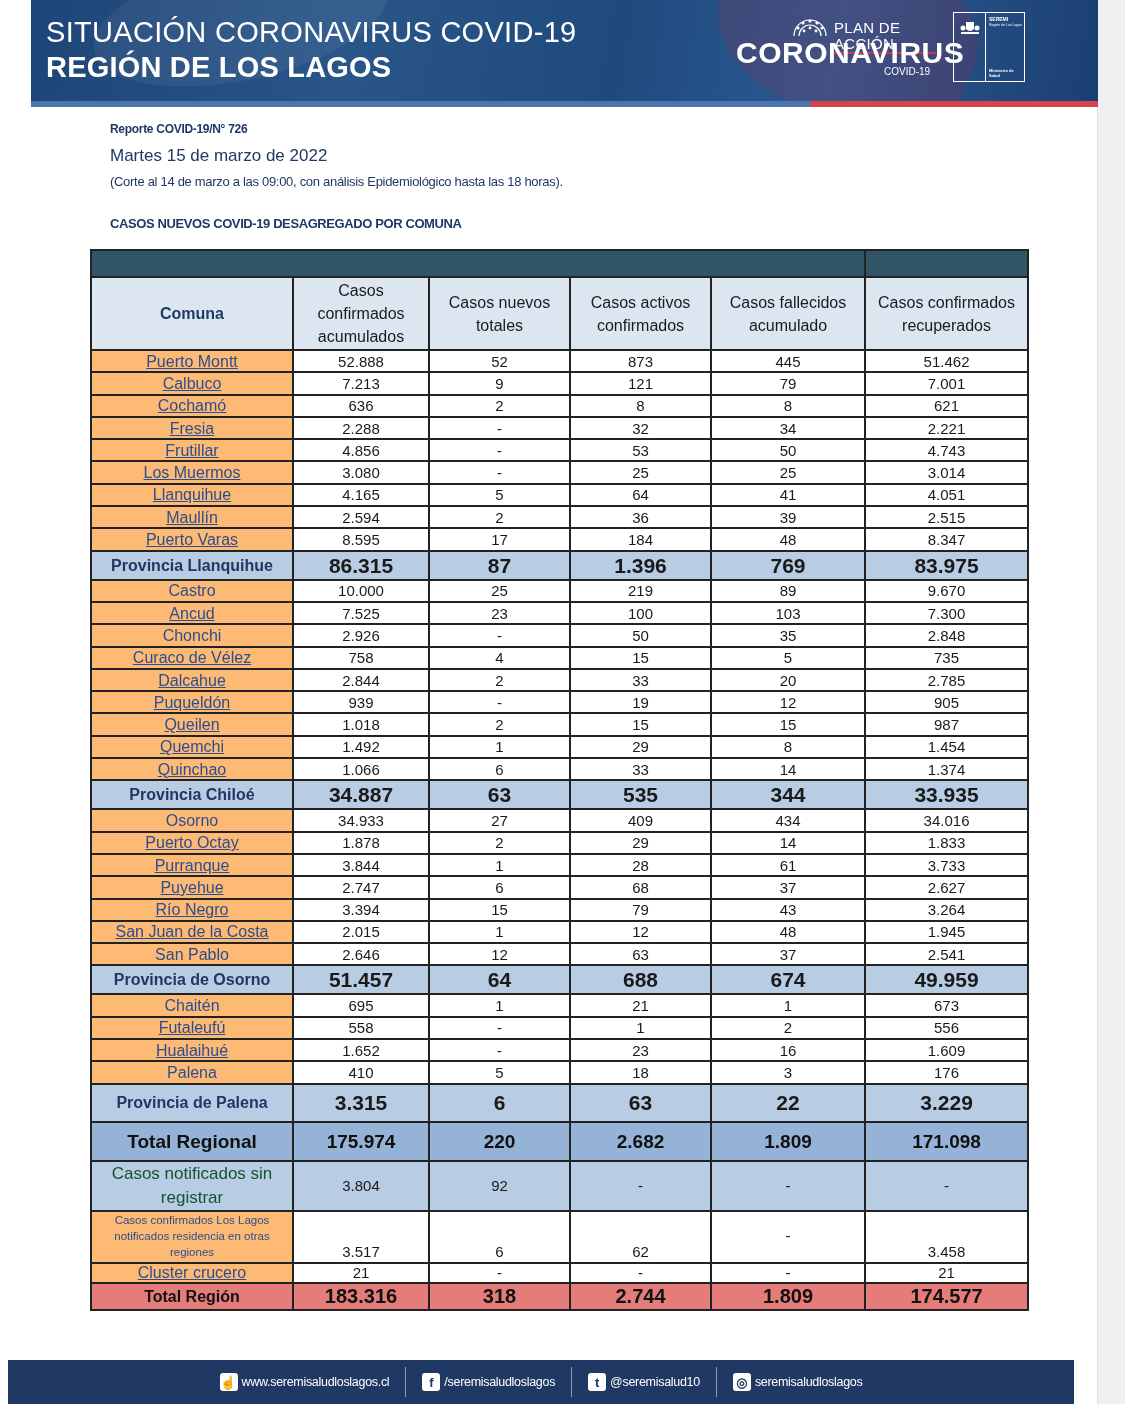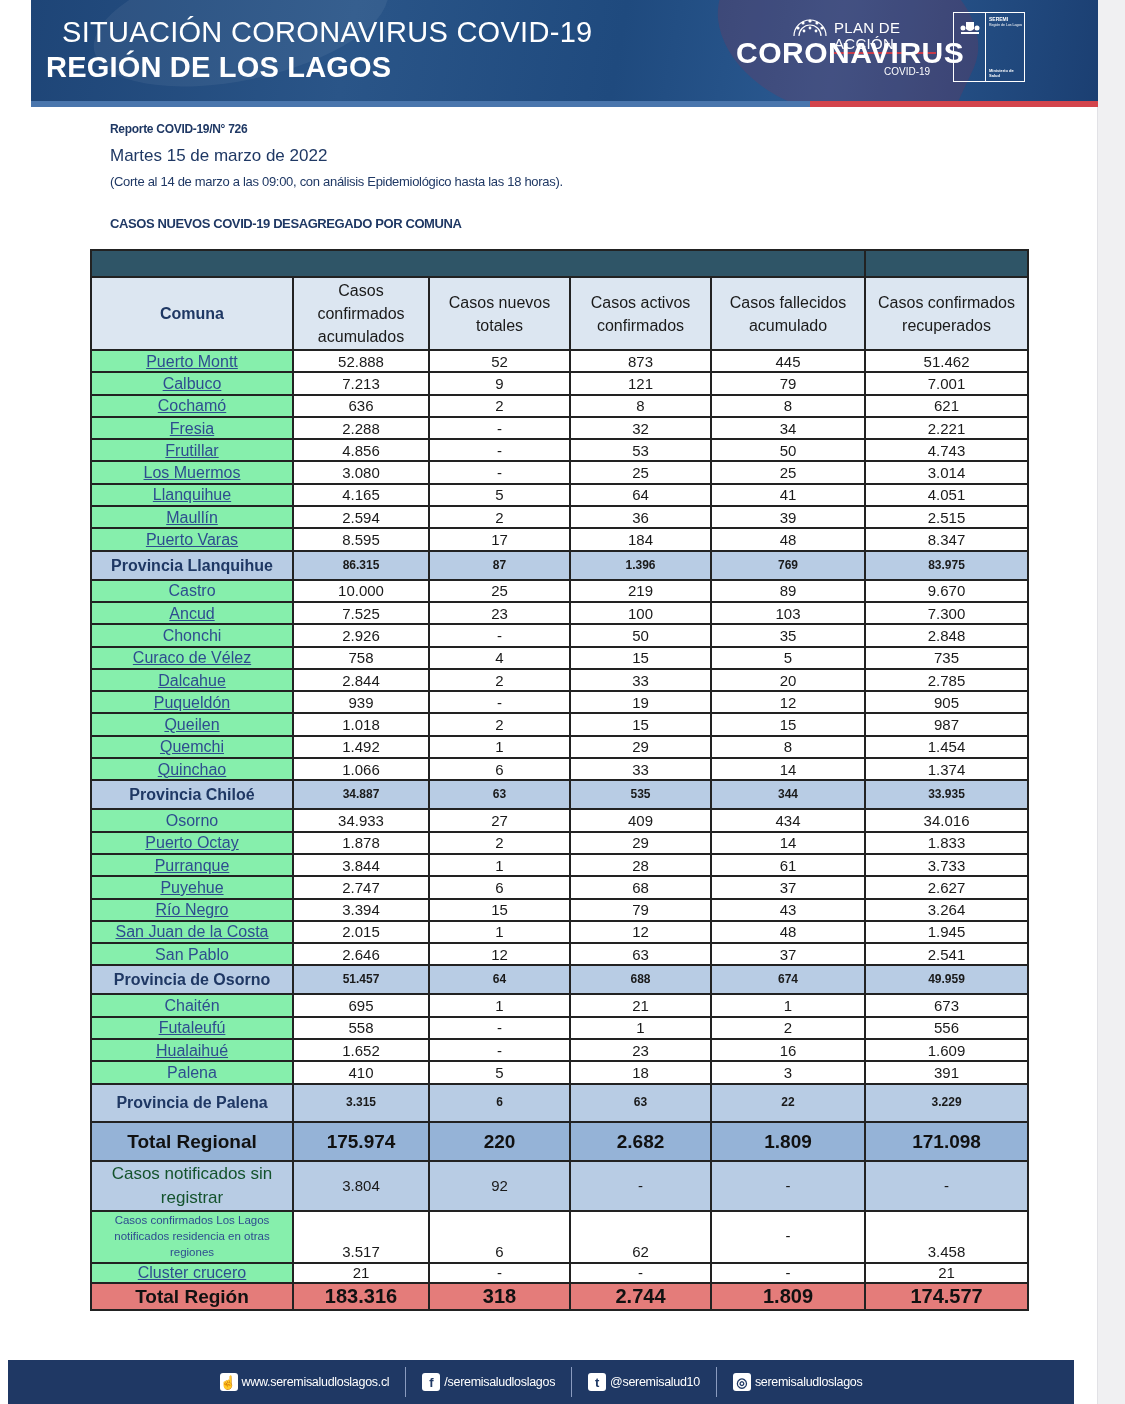--- a/index.html
+++ b/index.html
@@ -11,21 +11,21 @@
   .banner { position: absolute; left: 31px; top: 0; width: 1067px; height: 101px;
     background: linear-gradient(100deg, #1e4577 0%, #2a5588 30%, #1f4a7e 55%, #2b5a92 75%, #1b3f72 100%);
     overflow: hidden; }
   .banner::before { content: ""; position: absolute; left: 60px; top: -40px; width: 300px; height: 120px;
     background: rgba(255,255,255,0.06); transform: rotate(-12deg); border-radius: 50%; }
   .banner::after { content: ""; position: absolute; right: 120px; top: -60px; width: 260px; height: 180px;
     background: rgba(180,40,60,0.18); transform: rotate(25deg); border-radius: 40%; }
   .banner-stripe { position: absolute; left: 31px; top: 101px; width: 1067px; height: 6px;
     background: linear-gradient(90deg, #4a76ad 0%, #4a76ad 73%, #d3444c 73%, #d3444c 100%); }
 
-  .banner-title1 { position: absolute; left: 62px; top: 16px; color: #ffffff; font-size: 29px; font-weight: 400; letter-spacing: 0.3px; z-index: 2; }
+  .banner-title1 { position: absolute; left: 46px; top: 16px; color: #ffffff; font-size: 29px; font-weight: 400; letter-spacing: 0.3px; z-index: 2; }
   .banner-title2 { position: absolute; left: 46px; top: 51px; color: #ffffff; font-size: 29px; font-weight: 700; letter-spacing: 0.2px; z-index: 2; }
 
   .plan-block { position: absolute; left: 736px; top: 14px; width: 200px; height: 70px; z-index: 2; color: #fff; }
   .plan-icon { position: absolute; left: 56px; top: 2px; width: 36px; height: 22px; }
   .plan-label { position: absolute; left: 98px; top: 6px; font-size: 15px; color: #ffffff; letter-spacing: 0.3px; border-bottom: 2px solid #c73a48; padding-bottom: 0; line-height: 16px; }
   .plan-big { position: absolute; left: 0; top: 22px; font-size: 30px; font-weight: 700; color: #ffffff; letter-spacing: 0.5px; }
   .plan-small { position: absolute; left: 148px; top: 52px; font-size: 10px; color: #ffffff; }
 
   .gov-logo { position: absolute; left: 953px; top: 12px; width: 72px; height: 70px; border: 1px solid #ffffff; z-index: 2; }
   .gov-logo .divider { position: absolute; left: 31px; top: 0; width: 1px; height: 100%; background: #fff; }
@@ -38,36 +38,36 @@
   .report-date { position: absolute; left: 110px; top: 146px; font-size: 17px; color: #1f3864; }
   .report-note { position: absolute; left: 110px; top: 174px; font-size: 13px; color: #1f3864; letter-spacing: -0.3px; }
   .section-title { position: absolute; left: 110px; top: 216px; font-size: 13px; font-weight: 700; color: #1f3864; letter-spacing: -0.4px; }
 
   .table-wrap { position: absolute; left: 90px; top: 249px; width: 937px; }
   table { border-collapse: collapse; width: 937px; table-layout: fixed; }
   td, th { border: 2px solid #222; text-align: center; vertical-align: middle; font-family: "Liberation Sans", sans-serif; color: #1a1a1a; font-size: 15px; padding: 0; line-height: 17px; }
   .top-band td { background: #2f5567; height: 27px; }
   .head-row th { background: #dce6f1; font-weight: 400; font-size: 16px; color: #1a1a1a; height: 73px; line-height: 23px; }
   .head-row th.comuna-head { color: #1f3864; font-weight: 700; }
-  td.name { background: #86efac; color: #2e4d8f; font-size: 16px; text-decoration: underline; text-decoration-color: #2e4d8f; text-underline-offset: 1px; }
+  td.name { background: #fdba74; color: #2e4d8f; font-size: 16px; text-decoration: underline; text-decoration-color: #2e4d8f; text-underline-offset: 1px; }
   td.name.plain { text-decoration: none; }
   tr.data td { height: 22.3px; }
-  tr.prov td { background: #b8cce4; font-weight: 700; font-size: 12px; height: 29px; }
+  tr.prov td { background: #b8cce4; font-weight: 700; font-size: 21px; height: 29px; }
   tr.prov td.name { text-decoration: none; color: #1f3864; font-weight: 700; font-size: 16px; }
   tr.prov.tall td { height: 38px; }
   tr.total td { background: #95b3d7; font-weight: 700; font-size: 19px; height: 39px; color: #111; }
   tr.total td.name { background: #95b3d7; color: #111; text-decoration: none; font-weight: 700; font-size: 19px; }
   tr.unreg td { background: #b8cce4; height: 49px; }
   tr.unreg td.name { color: #14532d; text-decoration: none; font-size: 17px; line-height: 24px; }
   tr.other td { height: 50px; vertical-align: bottom; padding-bottom: 2px; }
   tr.other td.name { vertical-align: top; font-size: 11.5px; line-height: 16px; text-decoration: none; color: #2e4d8f; overflow: hidden; }
   tr.other td.mid { vertical-align: middle; }
   tr.cluster td { height: 20px; }
   tr.grand td { background: #e47c7a; font-weight: 700; font-size: 20px; height: 27px; color: #111; }
-  tr.grand td.name { background: #e47c7a; color: #111; text-decoration: none; font-weight: 700; font-size: 19px; }
+  tr.grand td.name { background: #e47c7a; color: #111; text-decoration: none; font-weight: 700; font-size: 16px; }
 
   .footer { position: absolute; left: 8px; top: 1360px; width: 1066px; height: 44px; background: #1f3864; display: flex; align-items: center; justify-content: center; }
   .footer-item { display: flex; align-items: center; color: #ffffff; font-size: 12.5px; padding: 0 16px; height: 30px; letter-spacing: -0.3px; }
   .footer-sep { width: 1px; height: 30px; background: #8a9bbf; }
   .ficon { width: 18px; height: 18px; background: #ffffff; border-radius: 3px; color: #1f3864; font-size: 13px; font-weight: 700; display: inline-flex; align-items: center; justify-content: center; margin-right: 4px; }
 </style>
 </head>
 <body>
 
 <div class="page-edge"></div>
@@ -387,21 +387,21 @@
           <td>23</td>
           <td>16</td>
           <td>1.609</td>
         </tr>
         <tr class="data">
           <td class="name plain">Palena</td>
           <td>410</td>
           <td>5</td>
           <td>18</td>
           <td>3</td>
-          <td>391</td>
+          <td>176</td>
         </tr>
         <tr class="prov tall">
           <td class="name">Provincia de Palena</td>
           <td>3.315</td>
           <td>6</td>
           <td>63</td>
           <td>22</td>
           <td>3.229</td>
         </tr>
         <tr class="total">

